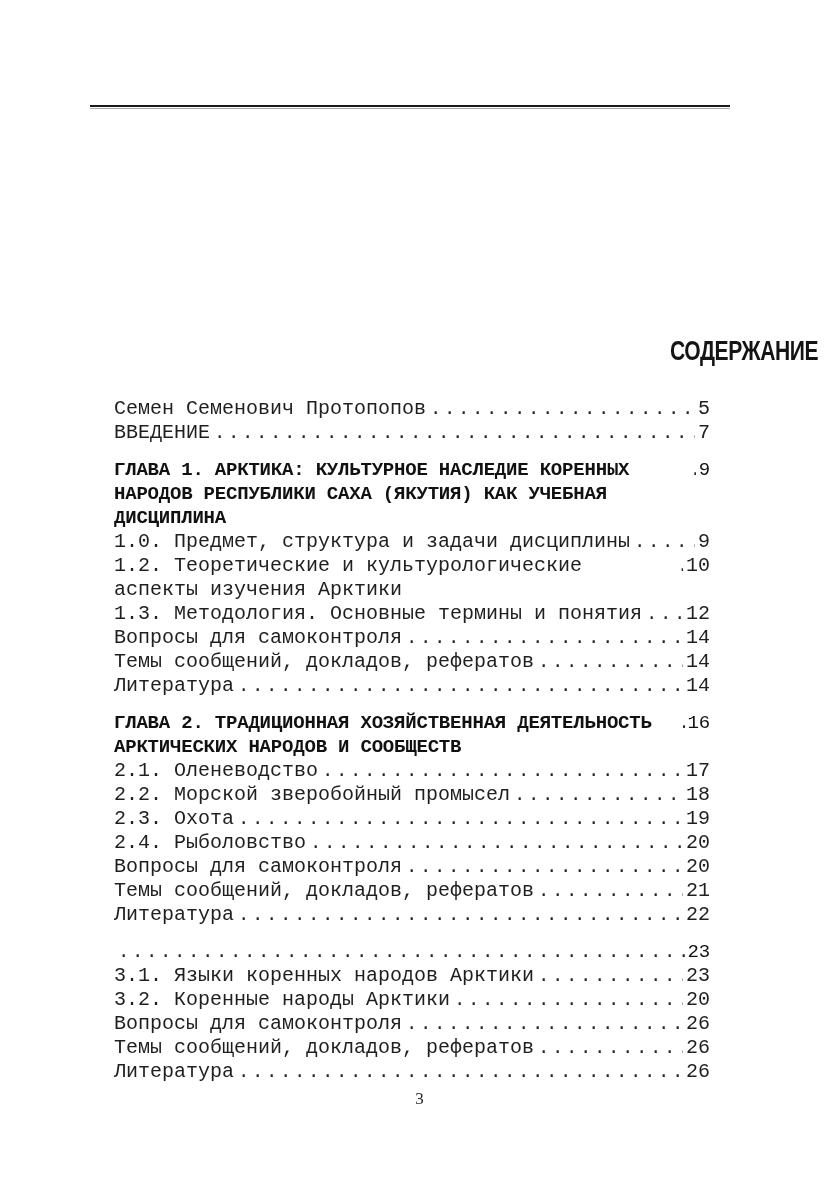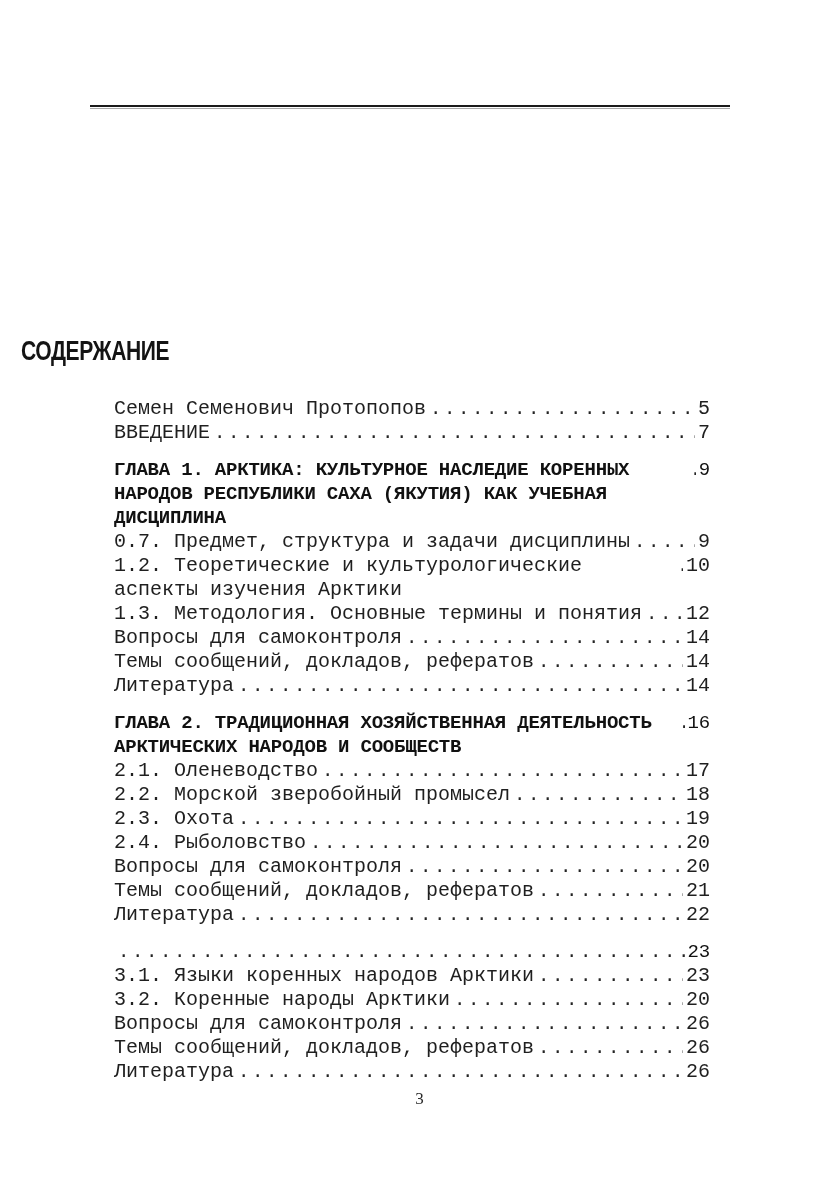--- a/index.html
+++ b/index.html
@@ -15,21 +15,21 @@
   }
 
   
   .top-rule { position: absolute; left: 90px; top: 105px; width: 640px; }
   .top-rule .dark  { height: 2px; background: #1a1a1a; }
   .top-rule .light { height: 1px; background: #a9a9a9; margin-top: 1px; }
 
   
   .toc-title-wrap {
     position: absolute; top: 336px; left: 0; right: 0;
-    text-align: left;
+    text-align: right;
     text-decoration: underline;
   }
   .toc-title {
     display: inline-block;
     font-family: "Liberation Sans", "DejaVu Sans", sans-serif;
     font-weight: 700;
     font-size: 27px;
     letter-spacing: -0.5px;
     color: #141414;
     transform: scaleX(0.78);
@@ -107,21 +107,21 @@
     <span class="toc-label">ВВЕДЕНИЕ</span>
     <span class="dots"></span>
     <span class="toc-page">7</span>
   </div>
       <div class="toc-row chapter">
     <span class="toc-label">ГЛАВА 1. АРКТИКА: КУЛЬТУРНОЕ НАСЛЕДИЕ КОРЕННЫХ НАРОДОВ РЕСПУБЛИКИ САХА (ЯКУТИЯ) КАК УЧЕБНАЯ ДИСЦИПЛИНА</span>
     <span class="dots"></span>
     <span class="toc-page">9</span>
   </div>
       <div class="toc-row item">
-    <span class="toc-label">0.7. Предмет, структура и задачи дисциплины</span>
+    <span class="toc-label">1.0. Предмет, структура и задачи дисциплины</span>
     <span class="dots"></span>
     <span class="toc-page">9</span>
   </div>
       <div class="toc-row item">
     <span class="toc-label">1.2. Теоретические и культурологические аспекты изучения Арктики</span>
     <span class="dots"></span>
     <span class="toc-page">10</span>
   </div>
       <div class="toc-row item">
     <span class="toc-label">1.3. Методология. Основные термины и понятия</span>

